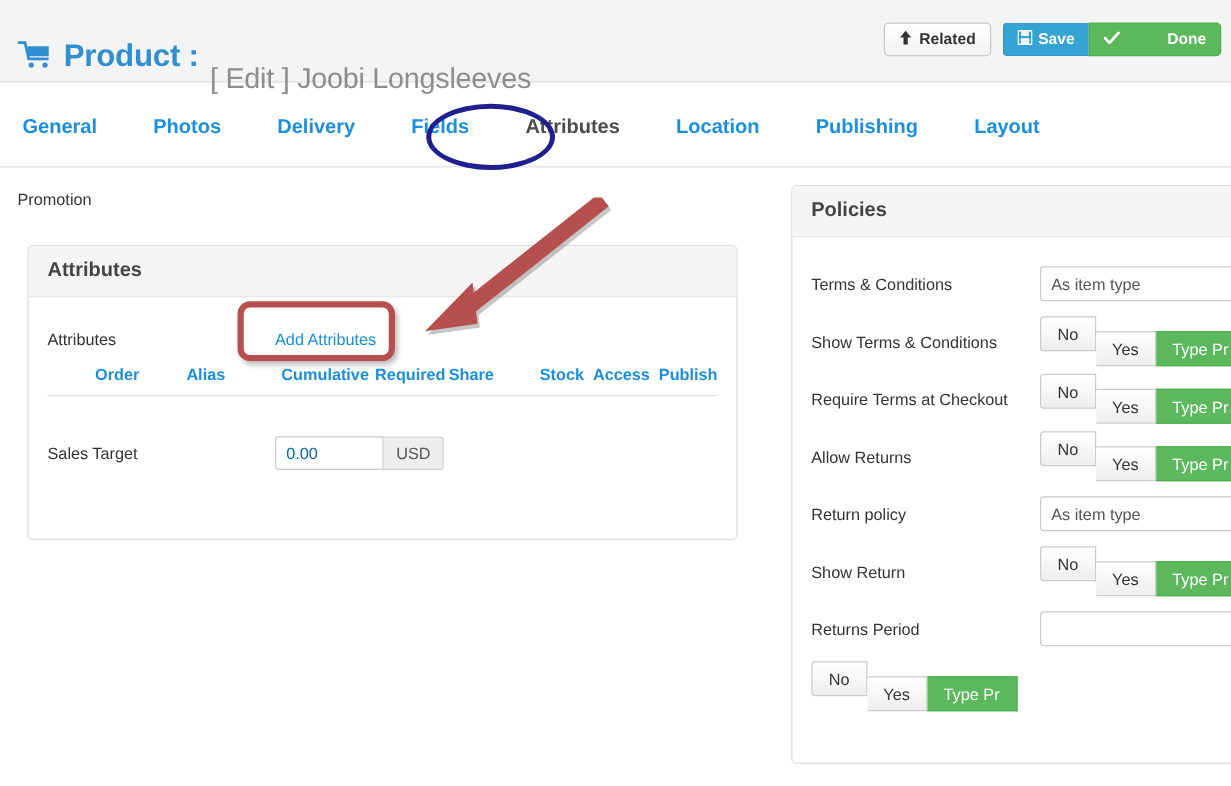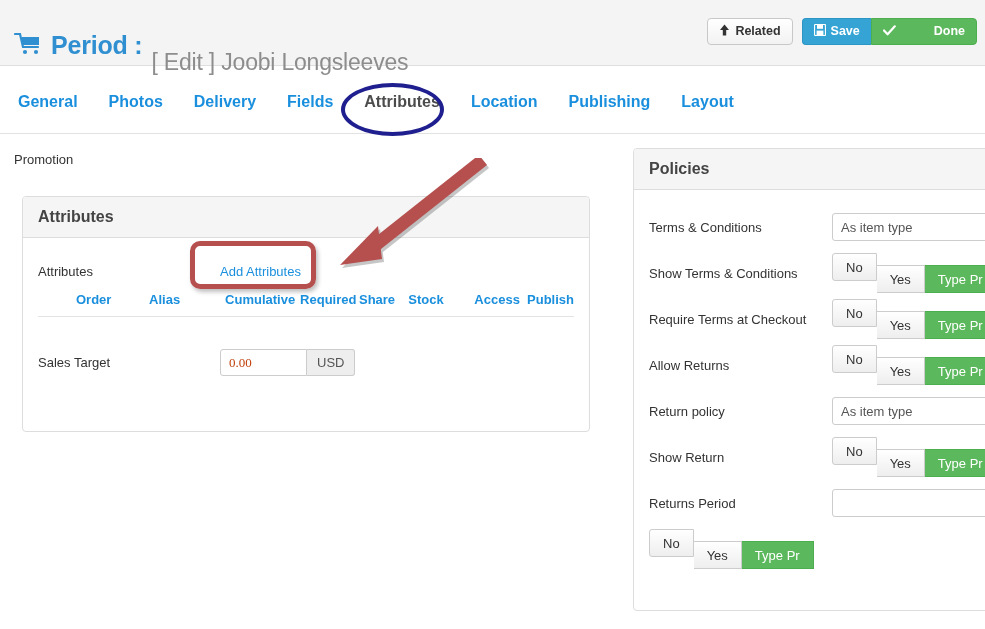--- a/index.html
+++ b/index.html
@@ -91,21 +91,21 @@
     position: absolute;
     left: 0; top: 66px;
     width: 985px; height: 68px;
     border-bottom: 1px solid #e2e2e2;
   }
   .tab-list {
     position: absolute;
     left: 18px; top: 27px;
     display: flex;
     align-items: baseline;
-    gap: 31px;
+    gap: 45px;
   }
   .tab {
     font-size: 16px;
     font-weight: bold;
     color: #1a8fdd;
     cursor: pointer;
     white-space: nowrap;
   }
   .tab.active { color: #4c4c4c; }
 
@@ -181,37 +181,37 @@
     font-weight: bold;
     font-size: 13px;
     cursor: pointer;
     white-space: nowrap;
   }
   .attr-th:nth-child(1) { width: 77px; }
   .attr-th:nth-child(2) { width: 80px; }
   .attr-th:nth-child(3) { width: 79px; }
   .attr-th:nth-child(4) { width: 62px; }
   .attr-th:nth-child(5) { width: 52px; }
-  .attr-th:nth-child(6) { width: 62px; }
+  .attr-th:nth-child(6) { width: 62px; text-align: right; }
   .attr-th:nth-child(7) { width: 63px; text-align: center; }
 
   .sales-row {
     display: flex;
     align-items: center;
     margin-top: 32px;
   }
   .input-group { display: flex; align-items: stretch; }
   .txt-input {
     height: 27px;
     border: 1px solid #cccccc;
     border-radius: 3px 0 0 3px;
     background: #ffffff;
-    font-family: Liberation Serif, serif;
-    font-size: 13px;
-    color: #c2410c;
+    font-family: Liberation Sans, sans-serif;
+    font-size: 13px;
+    color: #0369a1;
     padding: 0 8px;
     width: 87px;
     outline: none;
   }
   .input-addon {
     height: 27px;
     display: flex;
     align-items: center;
     padding: 0 10px;
     background: #eeeeee;
@@ -311,21 +311,21 @@
 <div class="header">
   <div class="title-wrap">
     <span class="cart-icon">
       <svg width="28" height="24" viewBox="0 0 28 24">
         <path d="M1,2 L6,2 L9,15 L24,15" fill="none" stroke="#2f8fd0" stroke-width="2.2" stroke-linecap="round"></path>
         <rect x="8" y="5" width="17" height="8" fill="#2f8fd0"></rect>
         <circle cx="11" cy="20" r="2.1" fill="#2f8fd0"></circle>
         <circle cx="22" cy="20" r="2.1" fill="#2f8fd0"></circle>
       </svg>
     </span>
-    <span class="title-main">Period :</span>
+    <span class="title-main">Product :</span>
     <span class="title-sub">[ Edit ] Joobi Longsleeves</span>
   </div>
 
   <div class="header-buttons">
     <div class="btn btn-related">
       <span>
         <svg width="11" height="12" viewBox="0 0 11 12">
             <path d="M5.5,0.5 L10,6 L7.2,6 L7.2,11.5 L3.8,11.5 L3.8,6 L1,6 Z" fill="#333333"></path>
           </svg>
       </span>

